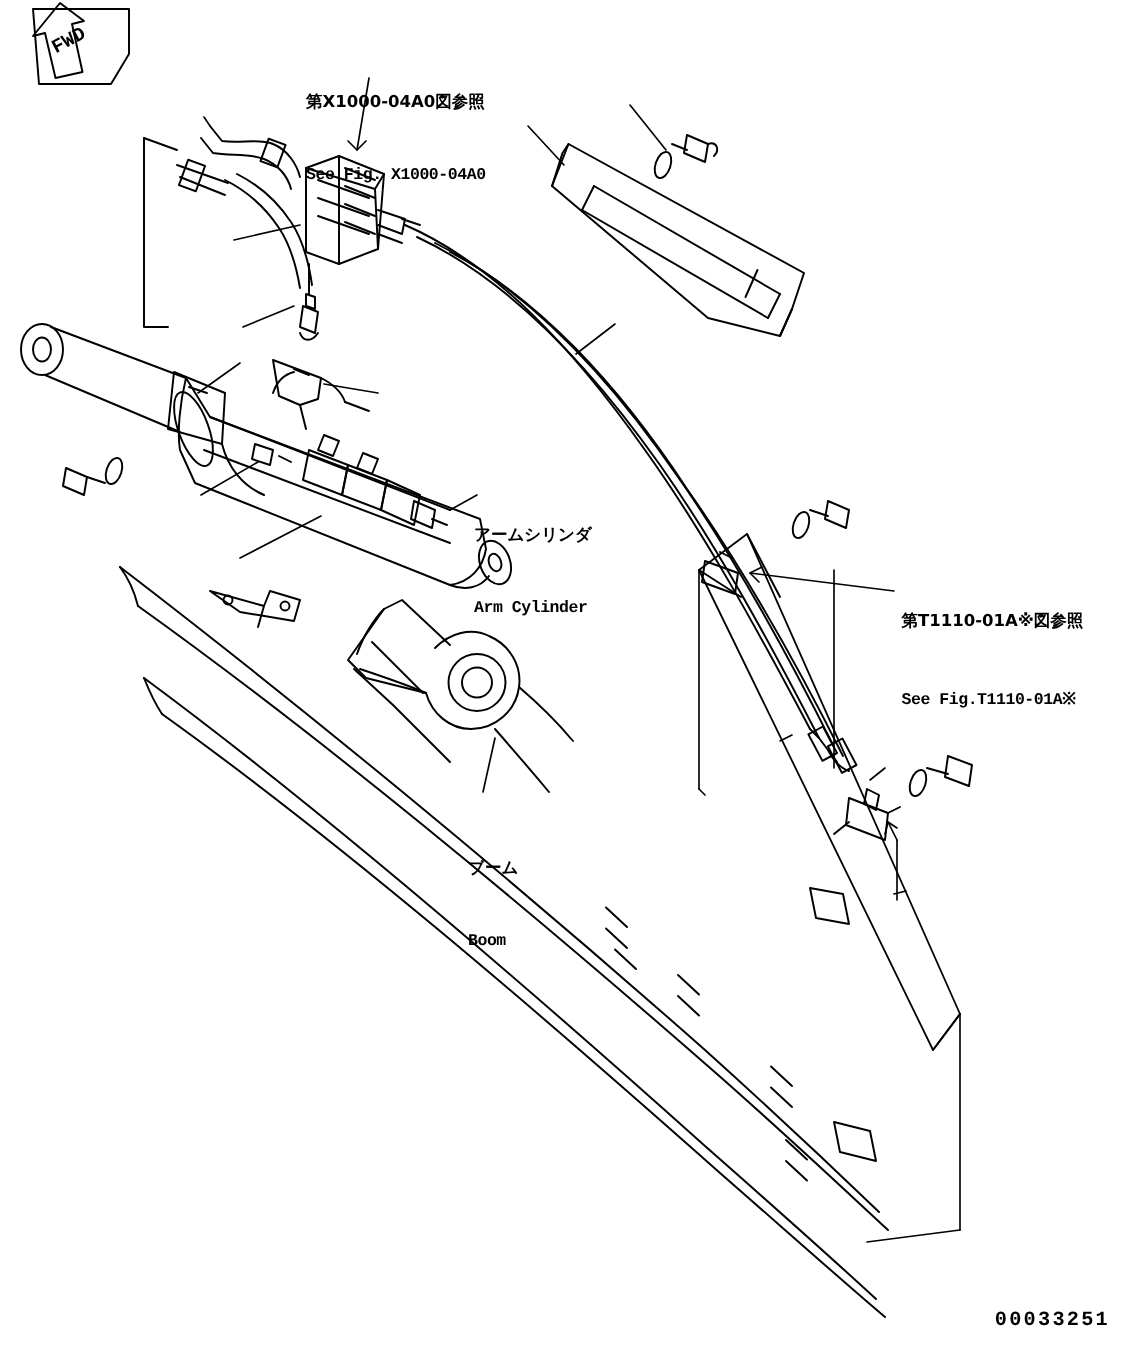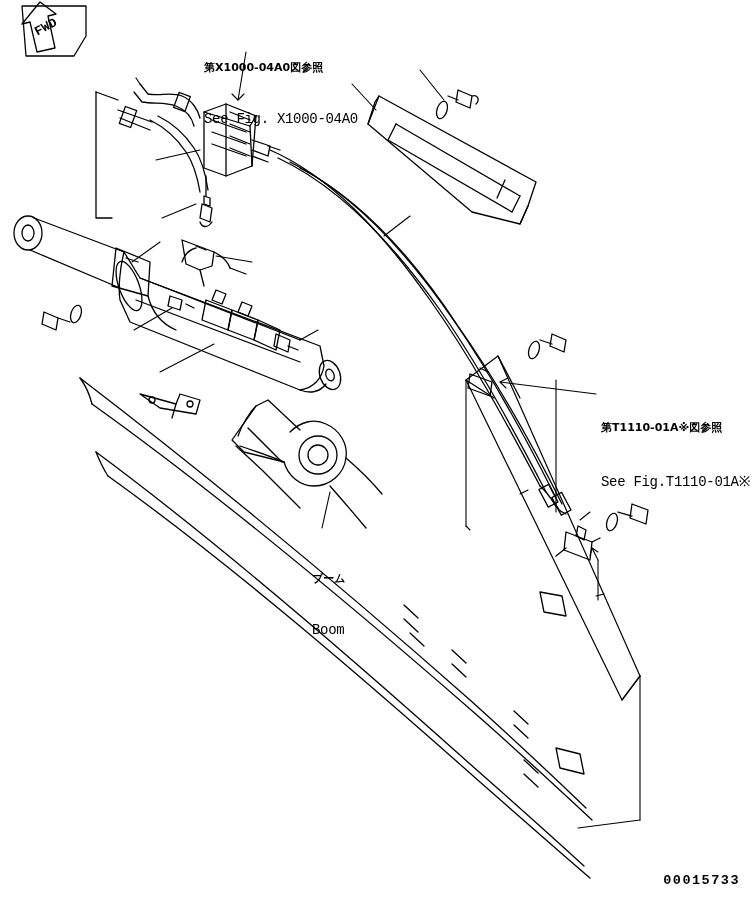--- a/index.html
+++ b/index.html
@@ -32,22 +32,22 @@
   }
   .lbl-block .line1 {
     font-family: "DejaVu Sans", sans-serif;
     font-size: 11px;
     font-weight: bold;
     display: block;
     letter-spacing: 0px;
   }
   .lbl-block .line2 {
     font-family: "Liberation Mono", monospace;
-    font-size: 14px;
-    font-weight: normal;
+    font-size: 11px;
+    font-weight: bold;
     display: block;
     letter-spacing: -0.3px;
   }
   .fwd-text {
     position: absolute;
     font-family: "Liberation Mono", monospace;
     font-size: 13px;
     font-weight: bold;
     transform: rotate(-28deg);
     transform-origin: left top;
@@ -292,27 +292,31 @@
     </g>
   </svg>
 
   <div class="fwd-text" style="left:32px; top:26px;">FWD</div>
 
   <div class="lbl-block" style="left:204px; top:24px;">
     <span class="line1">第X1000-04A0図参照</span>
     <span class="line2">See Fig. X1000-04A0</span>
   </div>
 
-  <div class="lbl-block" style="left:601px; top:384px;">
+  <div class="lbl-block" style="left:601px; top:370px;">
     <span class="line1">第T1110-01A※図参照</span>
     <span class="line2">See Fig.T1110-01A※</span>
   </div>
 
 
+  <div class="lbl-block" style="left:316px; top:313px;">
+    <span class="line1">アームシリンダ</span>
+    <span class="line2">Arm Cylinder</span>
+  </div>
 
   <div class="lbl-block" style="left:312px; top:535px;">
     <span class="line1">ブーム</span>
     <span class="line2">Boom</span>
   </div>
 
-  <div class="partno">00015733</div>
+  <div class="partno">00033251</div>
 
 </div>
 
 </body></html>

